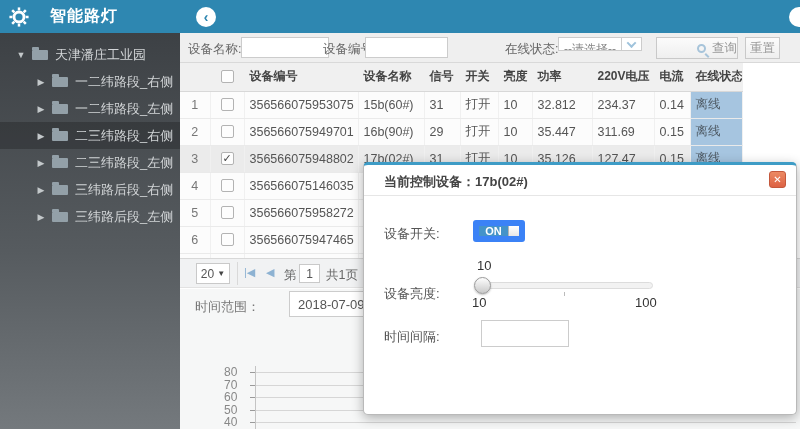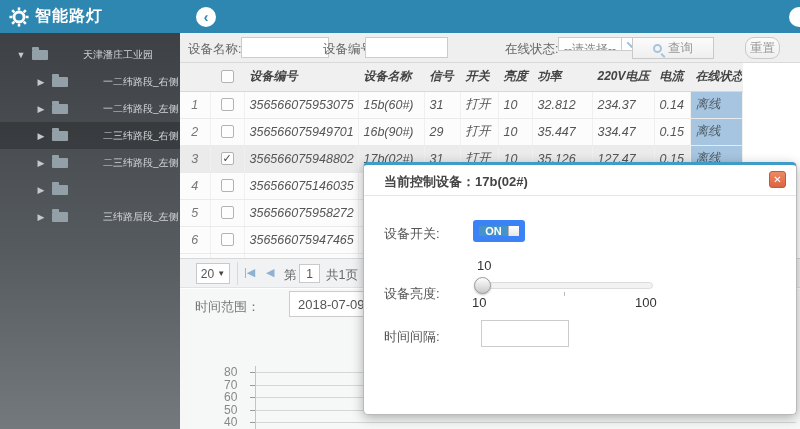--- a/index.html
+++ b/index.html
@@ -4,60 +4,60 @@
 <style>
   * { margin:0; padding:0; box-sizing:border-box; }
   html,body { width:800px; height:429px; }
   body { font-family:"Liberation Sans","DejaVu Sans",sans-serif; font-size:13px; color:#555; }
   .app { position:relative; width:800px; height:429px; overflow:hidden; background:#fff; }
 
   
   .topbar { position:absolute; left:0; top:0; width:800px; height:33px; background:#2e87b1; z-index:5; }
   .brand { position:absolute; left:0; top:0; width:180px; height:33px; display:flex; align-items:center; }
   .gear { margin-left:9px; width:20px; height:20px; }
-  .brand-title { margin-left:6px; color:#fff; font-size:16px; font-weight:bold; letter-spacing:1px; }
+  .brand-title { margin-left:21px; color:#fff; font-size:16px; font-weight:bold; letter-spacing:1px; }
   .circle-btn { position:absolute; top:7px; width:20px; height:20px; background:#fff; border-radius:50%;
     display:flex; align-items:center; justify-content:center; color:#2e87b1; font-weight:bold; font-size:14px; line-height:1; cursor:pointer; }
   .back-btn { left:196px; }
   .right-btn { left:789px; }
 
   
   .sidebar { position:absolute; left:0; top:33px; width:180px; height:396px;
     background:linear-gradient(#3d4145,#565b5f 55%,#74797d); z-index:4; }
   .tree-row { position:relative; height:27px; display:flex; align-items:center; color:#d3d6d8; cursor:pointer; }
   .tree-root { margin-top:8px; }
   .tree-row.selected { background:rgba(0,0,0,0.22); }
   .caret { width:10px; font-size:9px; color:#c3c8ca; text-align:center; flex:none; }
   .tree-root .caret { margin-left:16px; }
   .tree-child .caret { margin-left:36px; }
   .folder { flex:none; position:relative; width:16px; height:10px; margin:0 7px 0 6px; background:#93a0a8; border-radius:1px; }
   .folder::before { content:""; position:absolute; left:0; top:-3px; width:7px; height:3px; background:#93a0a8; border-radius:1px 1px 0 0; }
-  .tree-label { font-size:10px; white-space:nowrap;margin-left:28px; }
+  .tree-label { font-size:13px; white-space:nowrap; }
 
   
   .filterbar { position:absolute; left:180px; top:33px; width:620px; height:30px; background:#efefef; border-bottom:1px solid #d9d9d9; z-index:3; }
   .filterbar .flabel { position:absolute; top:8px; font-size:12.5px; color:#666; }
   .f-input { position:absolute; top:4px; height:21px; background:#fff; border:1px solid #ccc; padding:0 5px; font-size:12px; color:#555; }
   .lbl-name { left:8px; } .in-name { left:61px; width:88px; }
   .lbl-no { left:143px; } .in-no { left:185px; width:83px; }
   .lbl-status { left:325px; }
   .f-select { position:absolute; left:378px; top:4px; width:84px; height:14px; background:#fff; border:1px solid #ccc; display:flex; cursor:pointer; }
   .f-select .sel-text { flex:1; padding:3px 0 0 5px; font-size:12px; color:#888; white-space:nowrap; overflow:hidden; }
   .f-select .sel-caret { flex:none; width:20px; border-left:1px solid #ccc; display:flex; align-items:center; justify-content:center; }
   .chev-down { width:7px; height:7px; border-right:2px solid #9fc3dc; border-bottom:2px solid #9fc3dc; transform:rotate(45deg) translate(-1px,-1px); }
   .f-btn { position:absolute; top:4px; height:22px; background:linear-gradient(#fbfbfb,#efefef); border:1px solid #c9c9c9;
     color:#999; font-size:12.5px; display:flex; align-items:center; justify-content:center; cursor:pointer; }
-  .btn-query { left:452px; width:82px; }
-  .btn-reset { left:565px; width:35px;border-radius:9px; }
+  .btn-query { left:476px; width:82px;justify-content:flex-end; }
+  .btn-reset { left:565px; width:35px; }
   .mag { position:relative; width:9px; height:9px; border:2px solid #a7c4da; border-radius:50%; margin-right:6px; }
   .mag::after { content:""; position:absolute; left:7px; top:7px; width:2px; height:5px; background:#a7c4da; transform:rotate(-45deg); }
 
   
   .tablewrap { position:absolute; left:180px; top:63px; width:620px; height:200px; overflow:hidden; background:#fff; z-index:2; }
-  table { border-collapse:collapse; table-layout:fixed; width:508px;font-style:italic; }
+  table { border-collapse:collapse; table-layout:fixed; width:508px; }
   col.c-num{width:30px;} col.c-chk{width:34px;} col.c-id{width:114px;} col.c-name{width:66px;}
   col.c-sig{width:36px;} col.c-sw{width:38px;} col.c-br{width:34px;} col.c-pw{width:60px;}
   col.c-vt{width:62px;} col.c-cur{width:36px;} col.c-st{width:52px;} col.c-fill{width:auto;}
   th,td { height:27px; padding:0 5px; font-size:12.5px; text-align:left; font-weight:normal;
     border-bottom:1px solid #eaeaea; border-right:1px solid #f0f0f0; white-space:nowrap; overflow:hidden; }
   thead th { height:28px; background:#f0f0f0; color:#444; font-weight:bold; font-size:12px; border-bottom:1px solid #d8d8d8; }
   td.num, th.num { text-align:center; color:#777; }
   tbody tr { background:#fcfcfc; }
   tbody tr.selected { background:#ebebeb; }
   td.st { background:#a6c5e0; color:#4e5a64; }
@@ -169,20 +169,21 @@
           <span class="tree-label">二三纬路段_右侧</span>
         </div>
         <div class="tree-row tree-child">
           <span class="caret">▶</span>
           <span class="folder"></span>
           <span class="tree-label">二三纬路段_左侧</span>
         </div>
         <div class="tree-row tree-child">
           <span class="caret">▶</span>
           <span class="folder"></span>
+          <span class="tree-label">三纬路后段_右侧</span>
         </div>
         <div class="tree-row tree-child">
           <span class="caret">▶</span>
           <span class="folder"></span>
           <span class="tree-label">三纬路后段_左侧</span>
         </div>
       </div>
   </div>
 
   <div class="filterbar">
@@ -261,21 +262,21 @@
             <td class="num">2</td>
             <td>
               <div class="cb"></div>
             </td>
             <td>356566075949701</td>
             <td>16b(90#)</td>
             <td>29</td>
             <td>打开</td>
             <td>10</td>
             <td>35.447</td>
-            <td>334.47</td>
+            <td>311.69</td>
             <td>0.15</td>
             <td class="st">离线</td>
             <td></td>
           </tr>
           <tr class="selected">
             <td class="num">3</td>
             <td>
               <div class="cb checked"></div>
             </td>
             <td>356566075948802</td>

